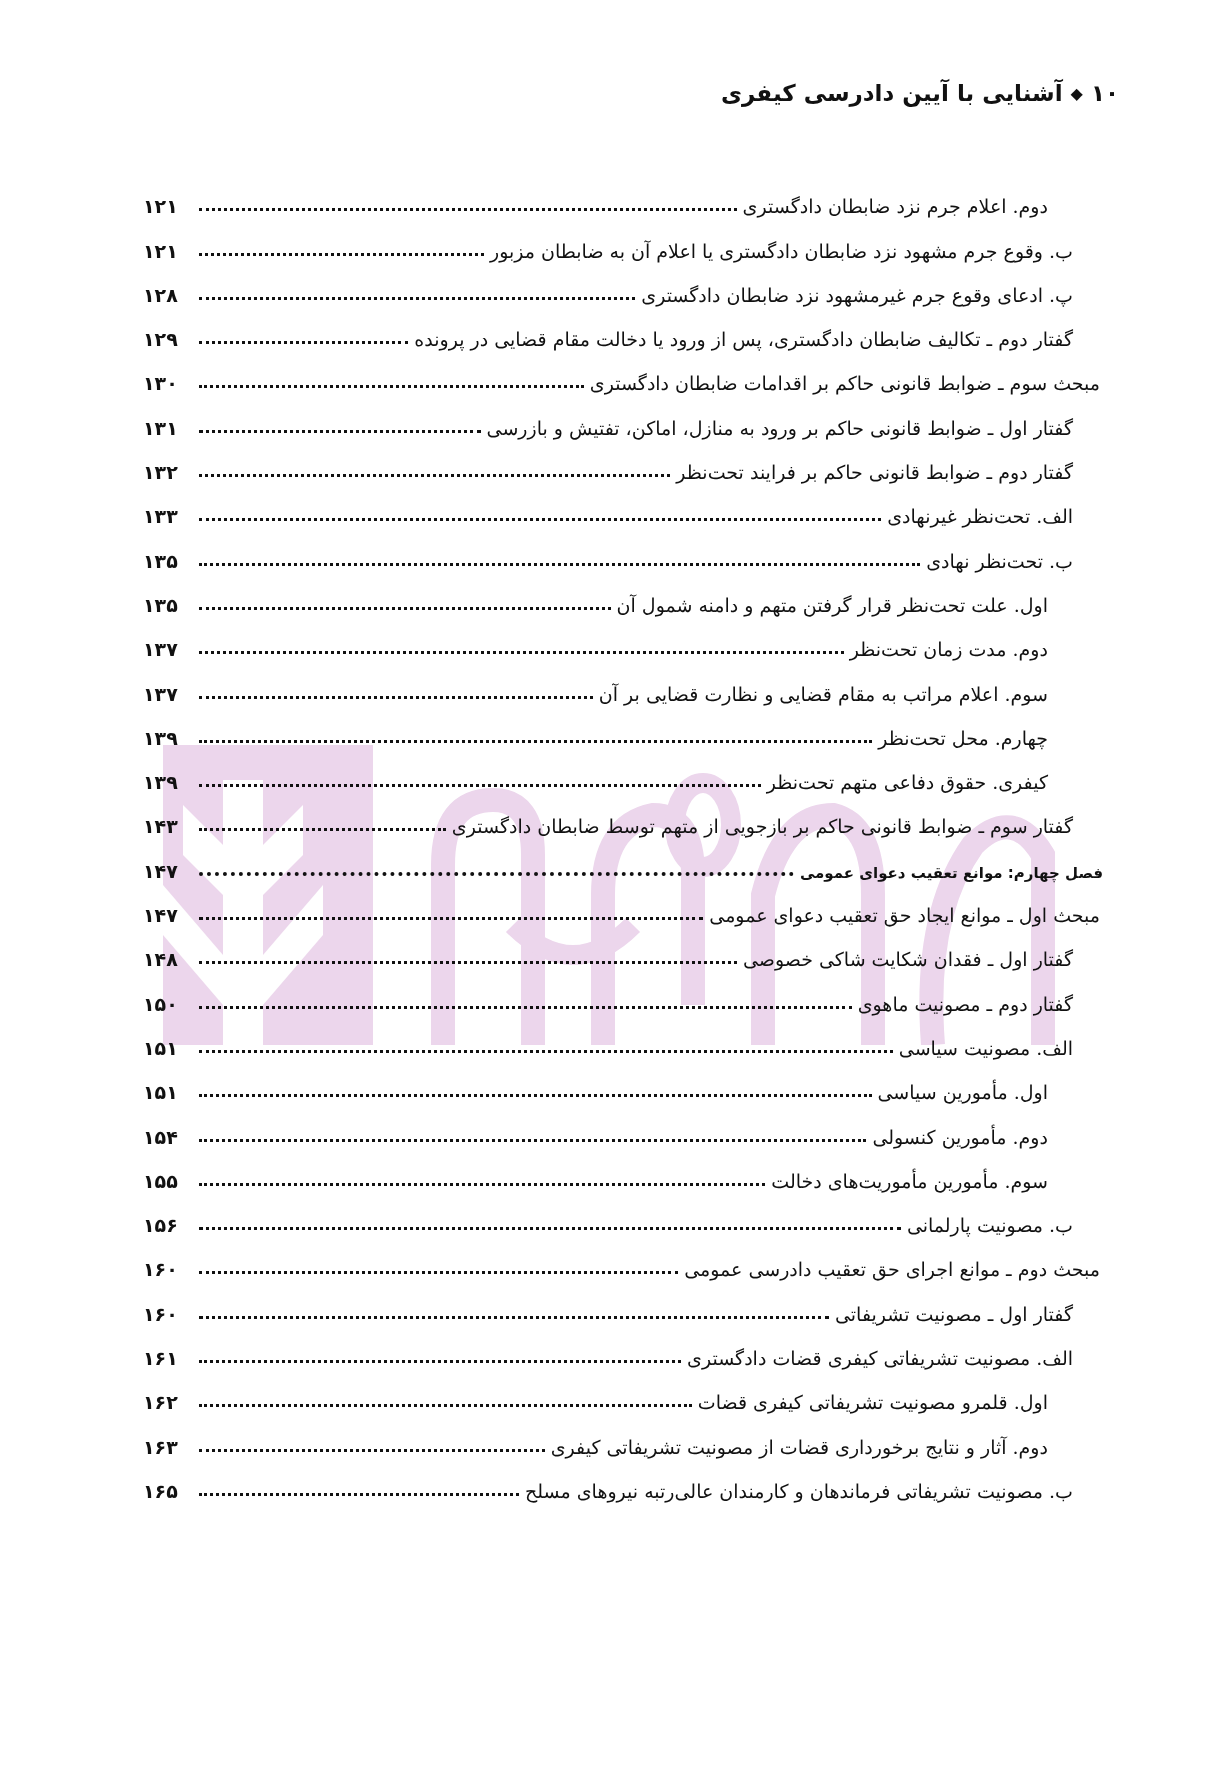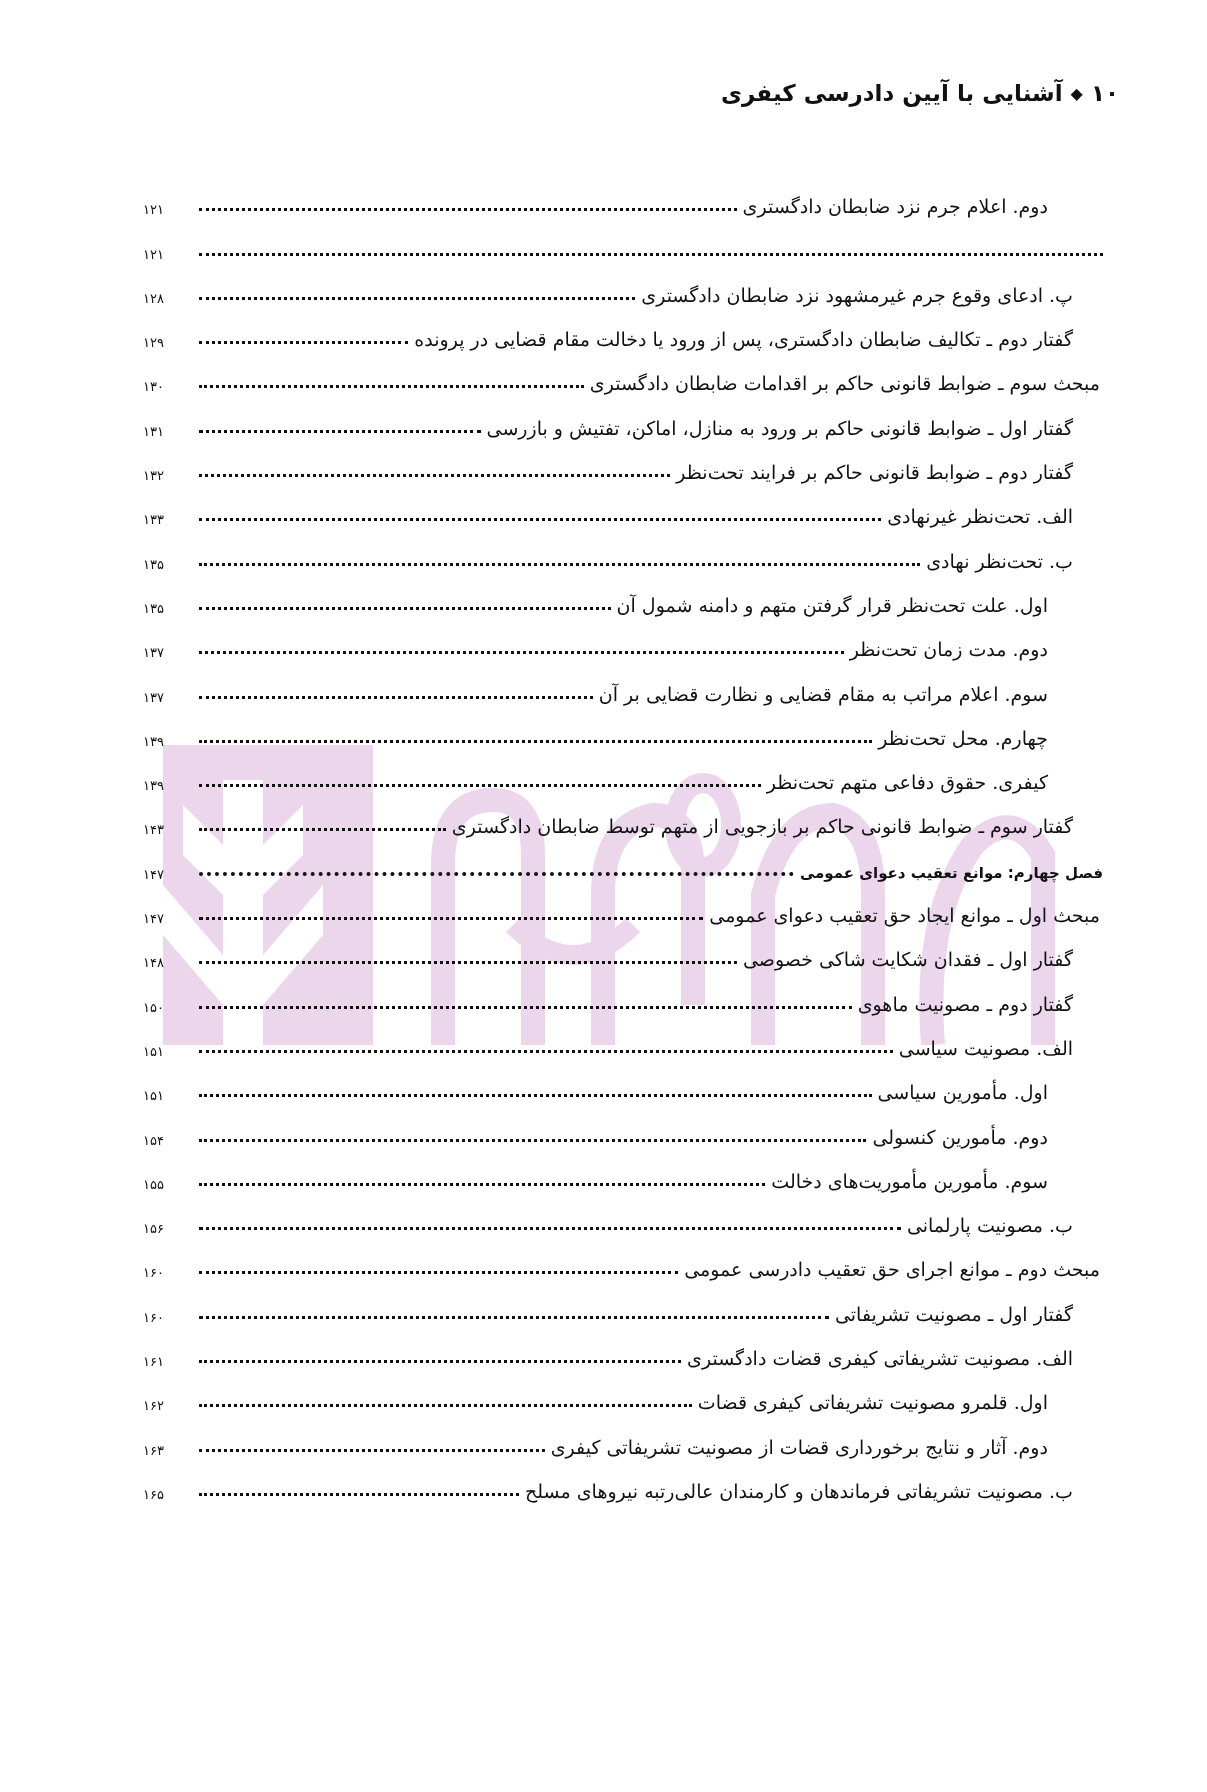--- a/index.html
+++ b/index.html
@@ -24,21 +24,21 @@
   .row {
     display:flex; direction:rtl; align-items:flex-end; height:44.3px;
     font-size:19px; line-height:1;
   }
   .row .title { white-space:nowrap; padding-left:6px; }
   .row .dots {
     flex:1; border-bottom:3px dotted #111; margin-bottom:5px; min-width:20px;
   }
   .row .page {
     width:52px; text-align:left; font-family:"DejaVu Sans", sans-serif;
-    font-weight:normal; font-size:13px; padding-right:4px; direction:ltr;
+    font-weight:bold; font-size:19px; padding-right:4px; direction:ltr;
   }
   .row.bold .title { font-family:"DejaVu Sans", sans-serif; font-weight:bold; font-size:15px; }
   .row.bold .dots { border-bottom-width:4px; }
 </style>
 </head>
 <body>
 
 <div class="watermark">
   <svg class="wm-shape" width="940" height="300" viewBox="0 0 940 300">
 
@@ -74,20 +74,21 @@
   <span>آشنایی با آیین دادرسی کیفری</span>
 </div>
 
 <div class="toc" id="toc">
     <div class="row">
       <span class="title" style="padding-right: 55px;">دوم. اعلام جرم نزد ضابطان دادگستری</span>
       <span class="dots"></span>
       <span class="page">۱۲۱</span>
     </div>
     <div class="row">
+      <span class="title" style="padding-right: 30px;">ب. وقوع جرم مشهود نزد ضابطان دادگستری یا اعلام آن به ضابطان مزبور</span>
       <span class="dots"></span>
       <span class="page">۱۲۱</span>
     </div>
     <div class="row">
       <span class="title" style="padding-right: 30px;">پ. ادعای وقوع جرم غیرمشهود نزد ضابطان دادگستری</span>
       <span class="dots"></span>
       <span class="page">۱۲۸</span>
     </div>
     <div class="row">
       <span class="title" style="padding-right: 30px;">گفتار دوم ـ تکالیف ضابطان دادگستری، پس از ورود یا دخالت مقام قضایی در پرونده</span>

